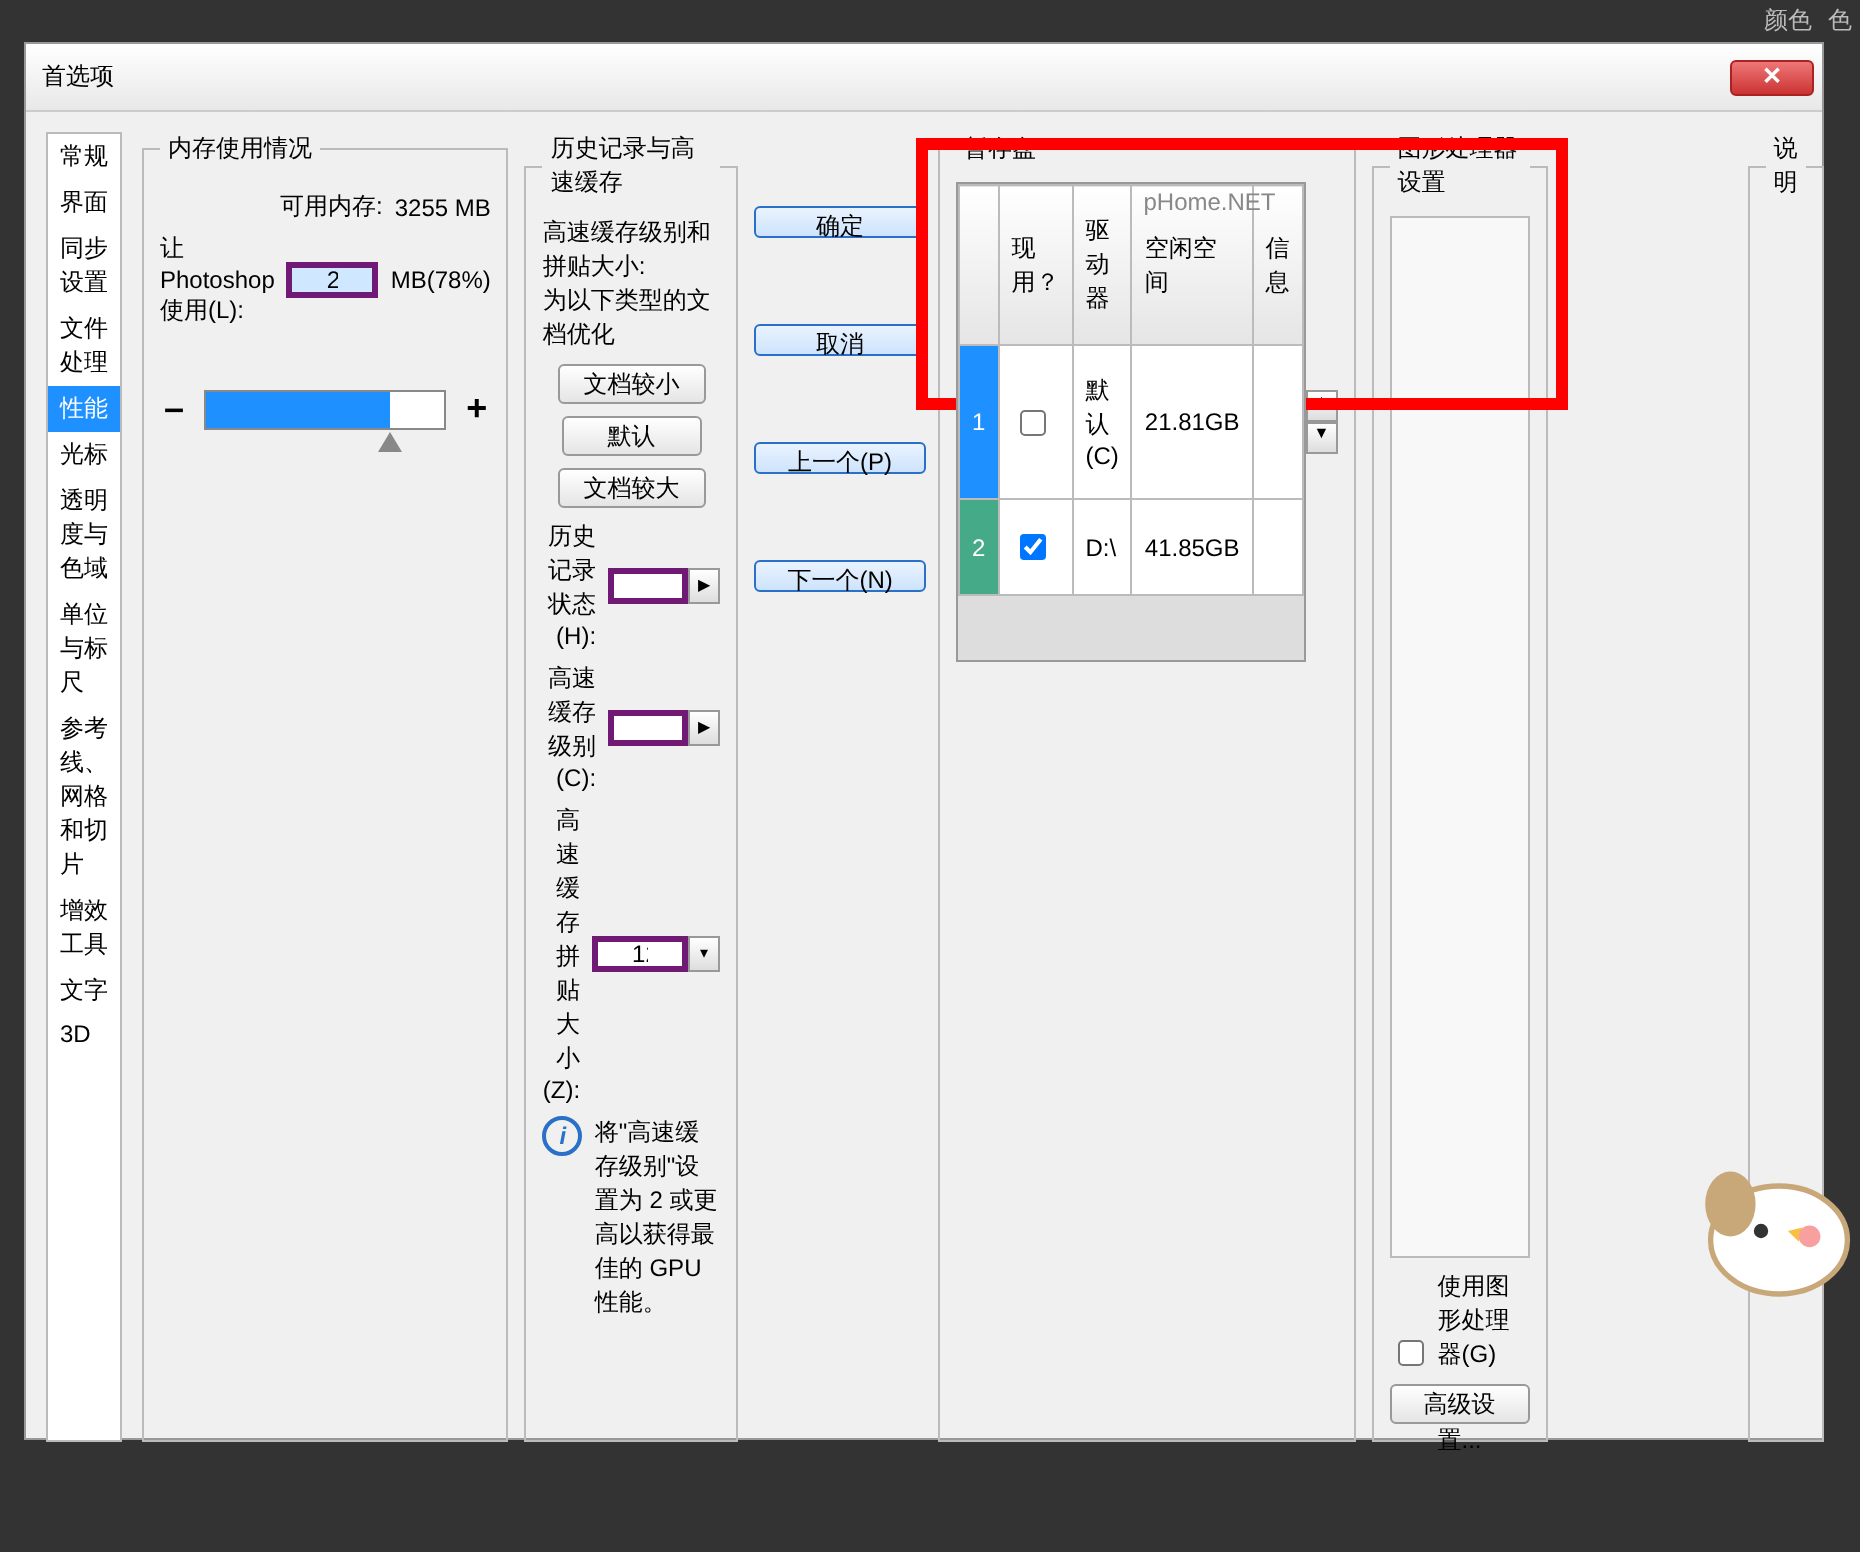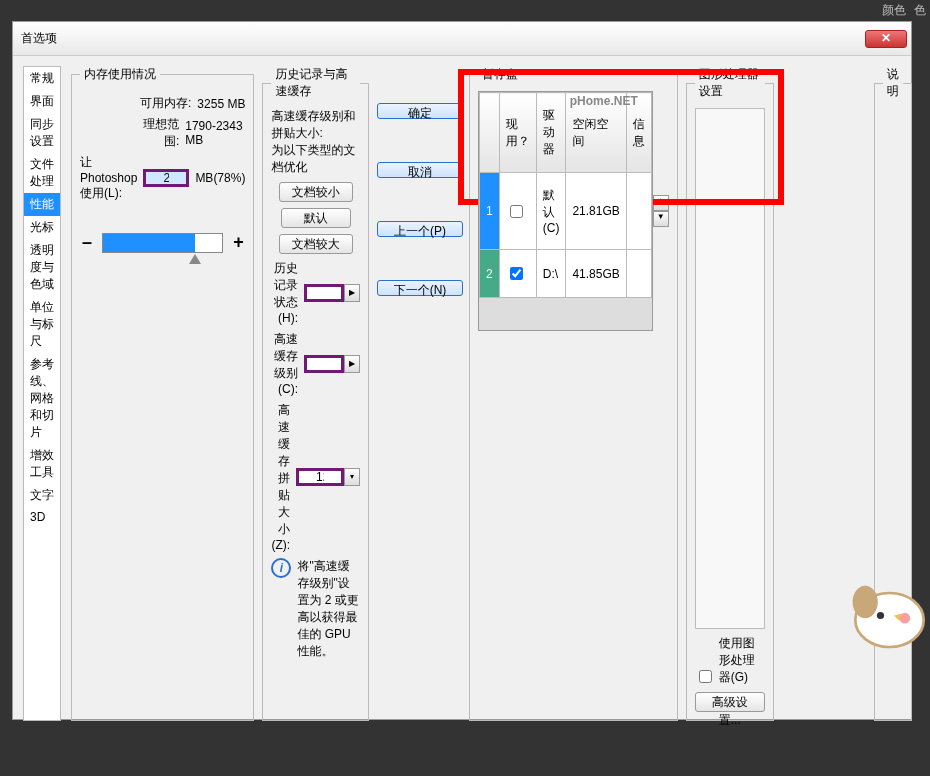--- a/index.html
+++ b/index.html
@@ -45,21 +45,21 @@
 .rownum.sel { background: #1e90ff; }
 .table-wrap { display: flex; }
 .table-main { flex: 1; border: 1px solid #999; }
 .table-scroll { width: 16px; display: flex; flex-direction: column; }
 .scroll-btn { height: 16px; border: 1px solid #999; background: linear-gradient(#fff,#ddd); font-size: 8px; text-align: center; }
 .empty-row { background: #ddd; height: 32px; }
 .gpu-fs { flex: 1; display: flex; flex-direction: column; }
 .gpu-preview { flex: 1; border: 1px solid #bbb; background: #f8f8f8; min-height: 80px; }
 .checkbox-row { display: flex; align-items: flex-end; gap: 4px; margin: 6px 0; }
 .desc-fs { flex: 1; min-height: 170px; }
-.watermark { position: absolute; color: #888; font-size: 12px; right: 14px; top: 2px; font-weight: bold; }
+.watermark { position: absolute; color: #888; font-size: 12px; right: 14px; top: 2px; }
 .top-menu { position: absolute; right: 4px; top: 2px; color: #bbb; font-size: 12px; display: flex; gap: 8px; }
 .mascot { position: absolute; right: 0; bottom: 120px; width: 90px; height: 90px; }
 .mascot svg { width: 100%; height: 100%; }
 </style>
 </head>
 <body>
 
 <div class="top-menu">
   <span>颜色</span>
     <span>色</span>
@@ -83,27 +83,23 @@
         <div class="sidebar-item">参考线、网格和切片</div>
         <div class="sidebar-item">增效工具</div>
         <div class="sidebar-item">文字</div>
         <div class="sidebar-item">3D</div>
       </div>
 
     <div class="main">
       <div class="row">
         <fieldset style="flex:1.05">
           <legend>内存使用情况</legend>
-          <div class="mem-row" style="justify-content:flex-end;padding-left:60px">
+          <div class="mem-row" style="justify-content:flex-start;padding-left:60px">
             <span class="lbl" style="width:auto">可用内存:</span>
             <span>3255 MB</span>
-          </div>
-          <div class="mem-row" style="justify-content:flex-start;padding-left:60px">
-            <span class="lbl" style="width:auto">理想范围:</span>
-            <span>1790-2343 MB</span>
           </div>
           <div class="mem-row" style="justify-content:flex-start;padding-left:0">
             <span>让 Photoshop 使用(L):</span>
             <input class="input" style="width: 46px; background: rgb(207, 232, 255);" value="2562">
             <span>MB(78%)</span>
           </div>
           <div class="slider-row">
             <div class="slider-minus">–</div>
             <div class="slider-track">
               <div class="slider-fill"></div>

